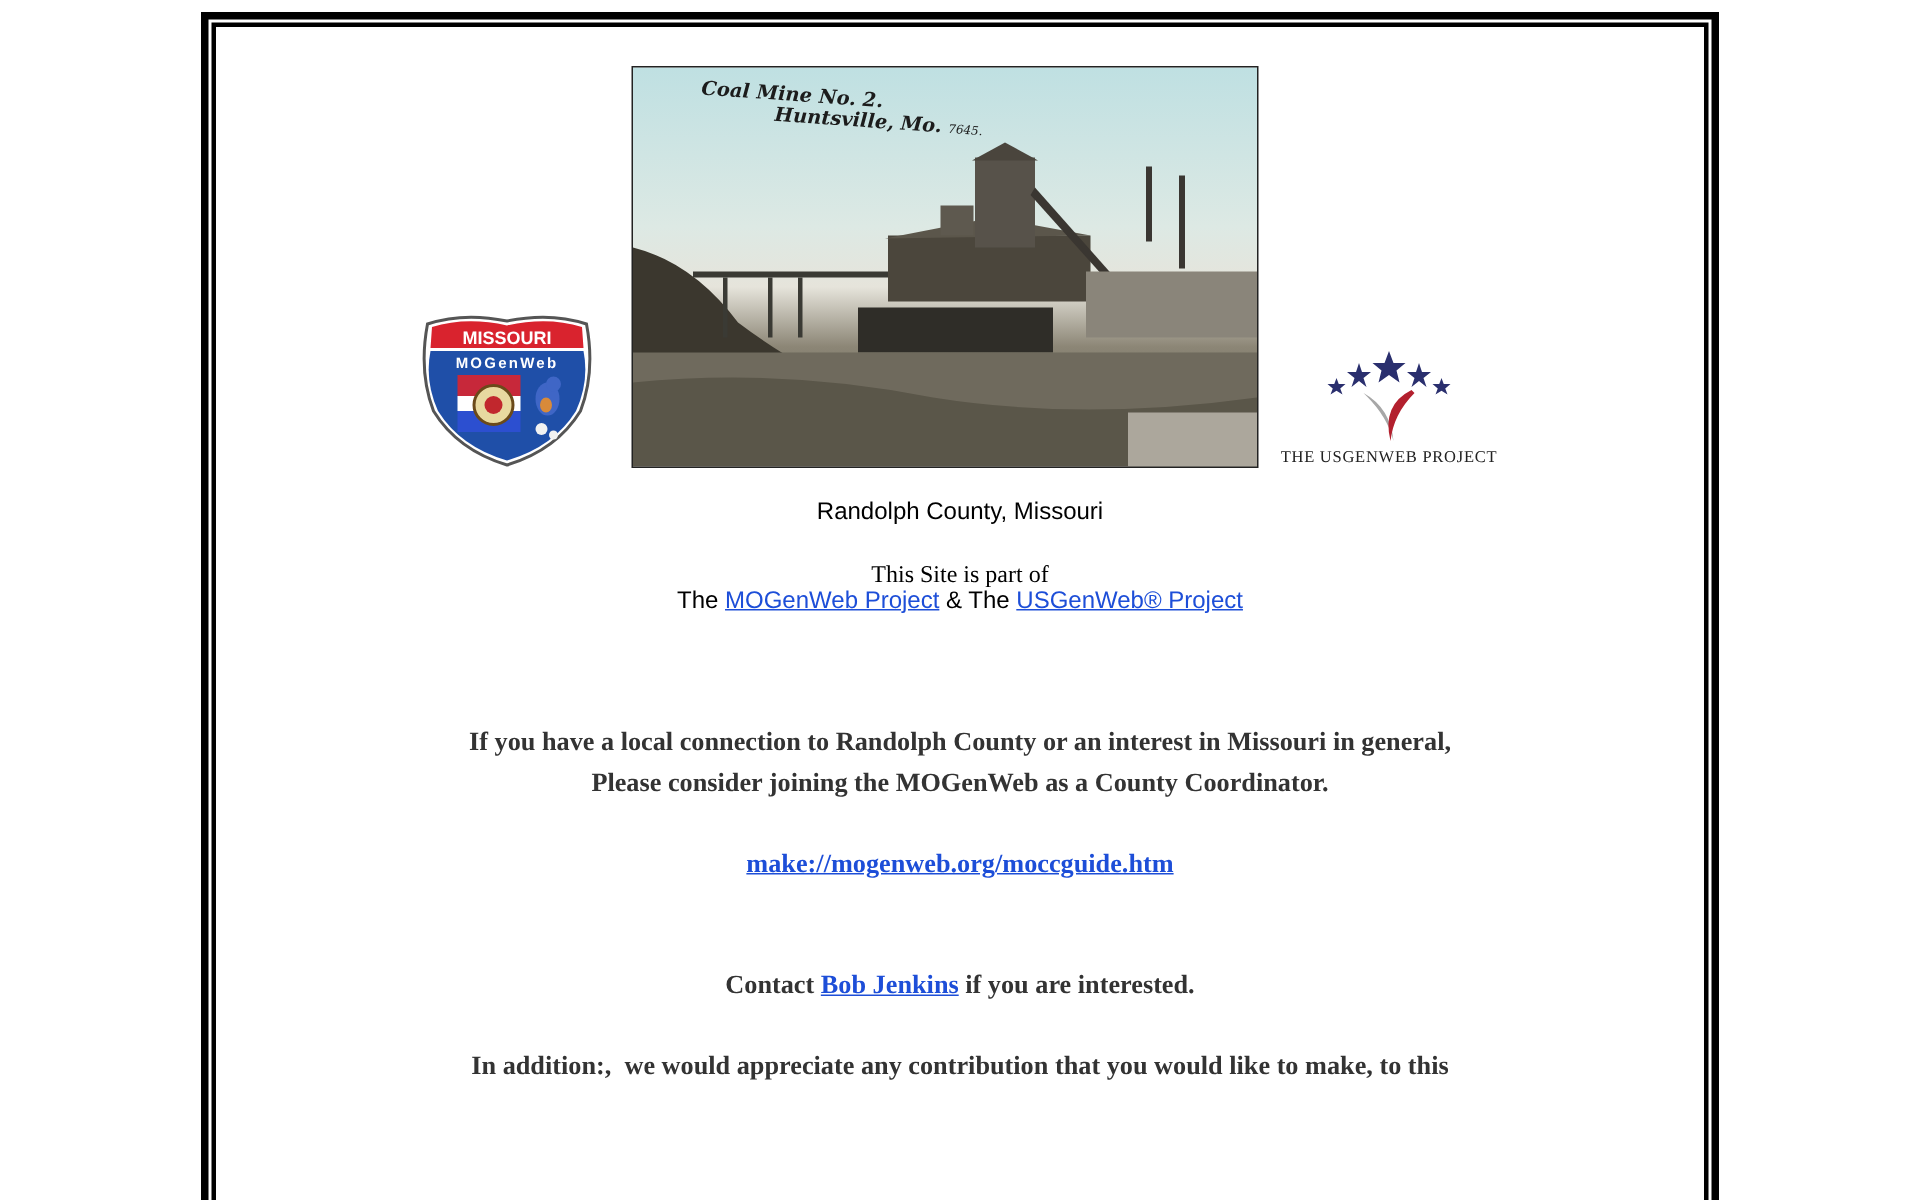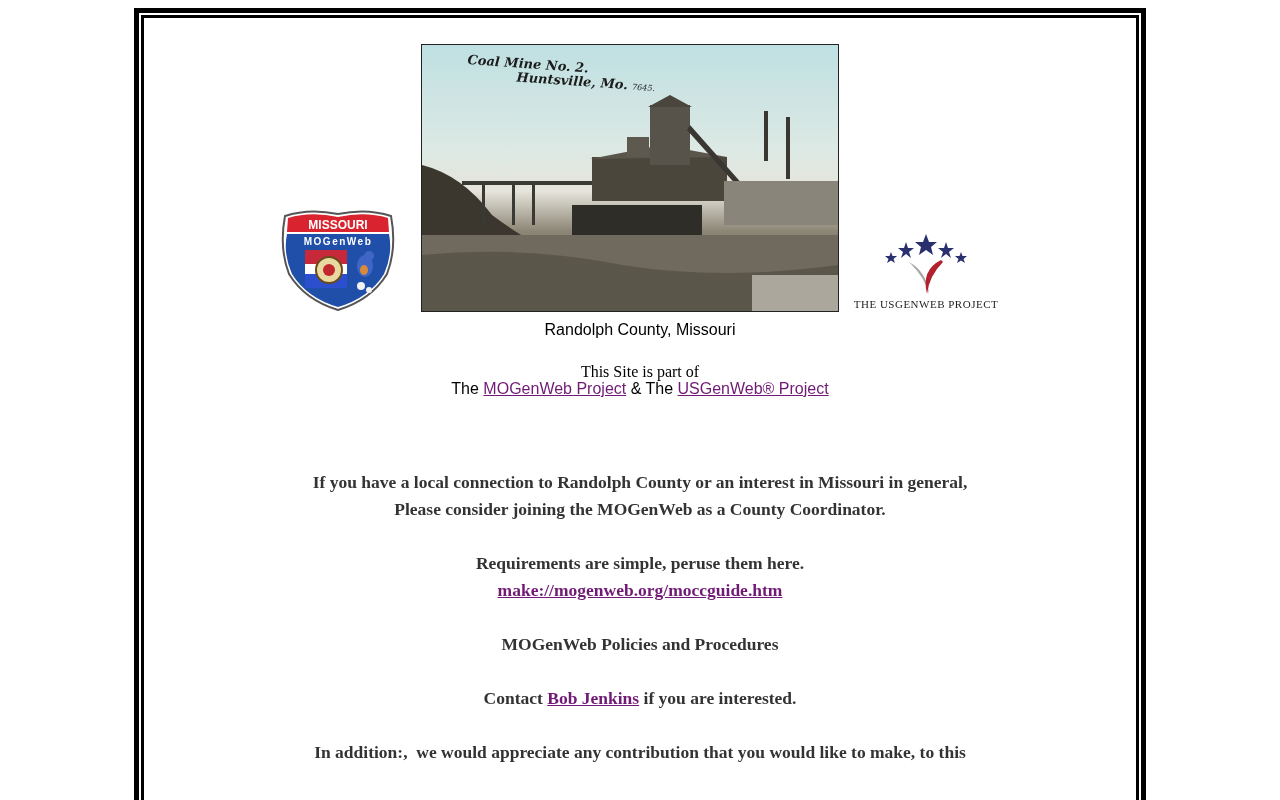--- a/index.html
+++ b/index.html
@@ -24,31 +24,31 @@
       background: linear-gradient(180deg, #bfe0e2 0%, #dde9e4 40%, #e6e4db 55%, #8c8676 70%, #4d4a40 100%);
     }
     .us-logo {
       position: absolute; left: 707px; top: 196px; width: 150px; height: 84px;
     }
     .content {
       position: absolute; top: 298px; left: 0; right: 0; text-align: center;
     }
     .county-line {
       font-family: "Liberation Sans", sans-serif; font-size: 16px; color: #000;
-      line-height: 20px; margin: 4px;
+      line-height: 20px; margin: 16px;
     }
     .site-part {
       font-family: "Liberation Serif", serif; font-size: 16px; color: #000;
       line-height: 16px; margin: 24px 0 0 0;
     }
     .projects {
       font-family: "Liberation Sans", sans-serif; font-size: 16px; color: #000;
       line-height: 18px; margin: 0;
     }
-    a { color: #701a75; }
+    a { color: #1d4ed8; }
     .body-text {
       font-family: "Liberation Serif", serif; font-weight: bold; font-size: 17.5px;
       color: #333333; line-height: 27px; margin: 0;
     }
     .gap-lg { height: 44px; }
     .gap-md { height: 27px; }
     .postcard-caption {
       position: absolute; left: 46px; top: 8px; font-family: "DejaVu Serif", serif;
       font-weight: bold; font-style: italic; font-size: 13px; color: #1c1c1c; line-height: 14px;
       transform: rotate(4deg); transform-origin: left top;
@@ -133,26 +133,24 @@
       <p class="site-part">This Site is part of</p>
       <p class="projects">
         <span>The </span><a href="#">MOGenWeb Project</a><span> &amp; The </span><a href="#">USGenWeb® Project</a>
       </p>
 
       <div class="gap-lg"></div>
       <div class="gap-md"></div>
       <p class="body-text">If you have a local connection to Randolph County or an interest in Missouri in general,</p>
       <p class="body-text">Please consider joining the MOGenWeb as a County Coordinator.</p>
       <div class="gap-md"></div>
-      <p class="body-text">Requirements are simple, peruse them here.</p>
       <p class="body-text">
         <a href="#">make://mogenweb.org/moccguide.htm</a>
       </p>
       <div class="gap-md"></div>
-      <p class="body-text">MOGenWeb Policies and Procedures</p>
       <div class="gap-md"></div>
       <p class="body-text">
         <span>Contact </span><a href="#">Bob Jenkins</a><span> if you are interested.</span>
       </p>
       <div class="gap-md"></div>
       <p class="body-text" style="white-space:pre;">In addition:,  we would appreciate any contribution that you would like to make, to this</p>
     </div>
 
   </div>
 </div>

